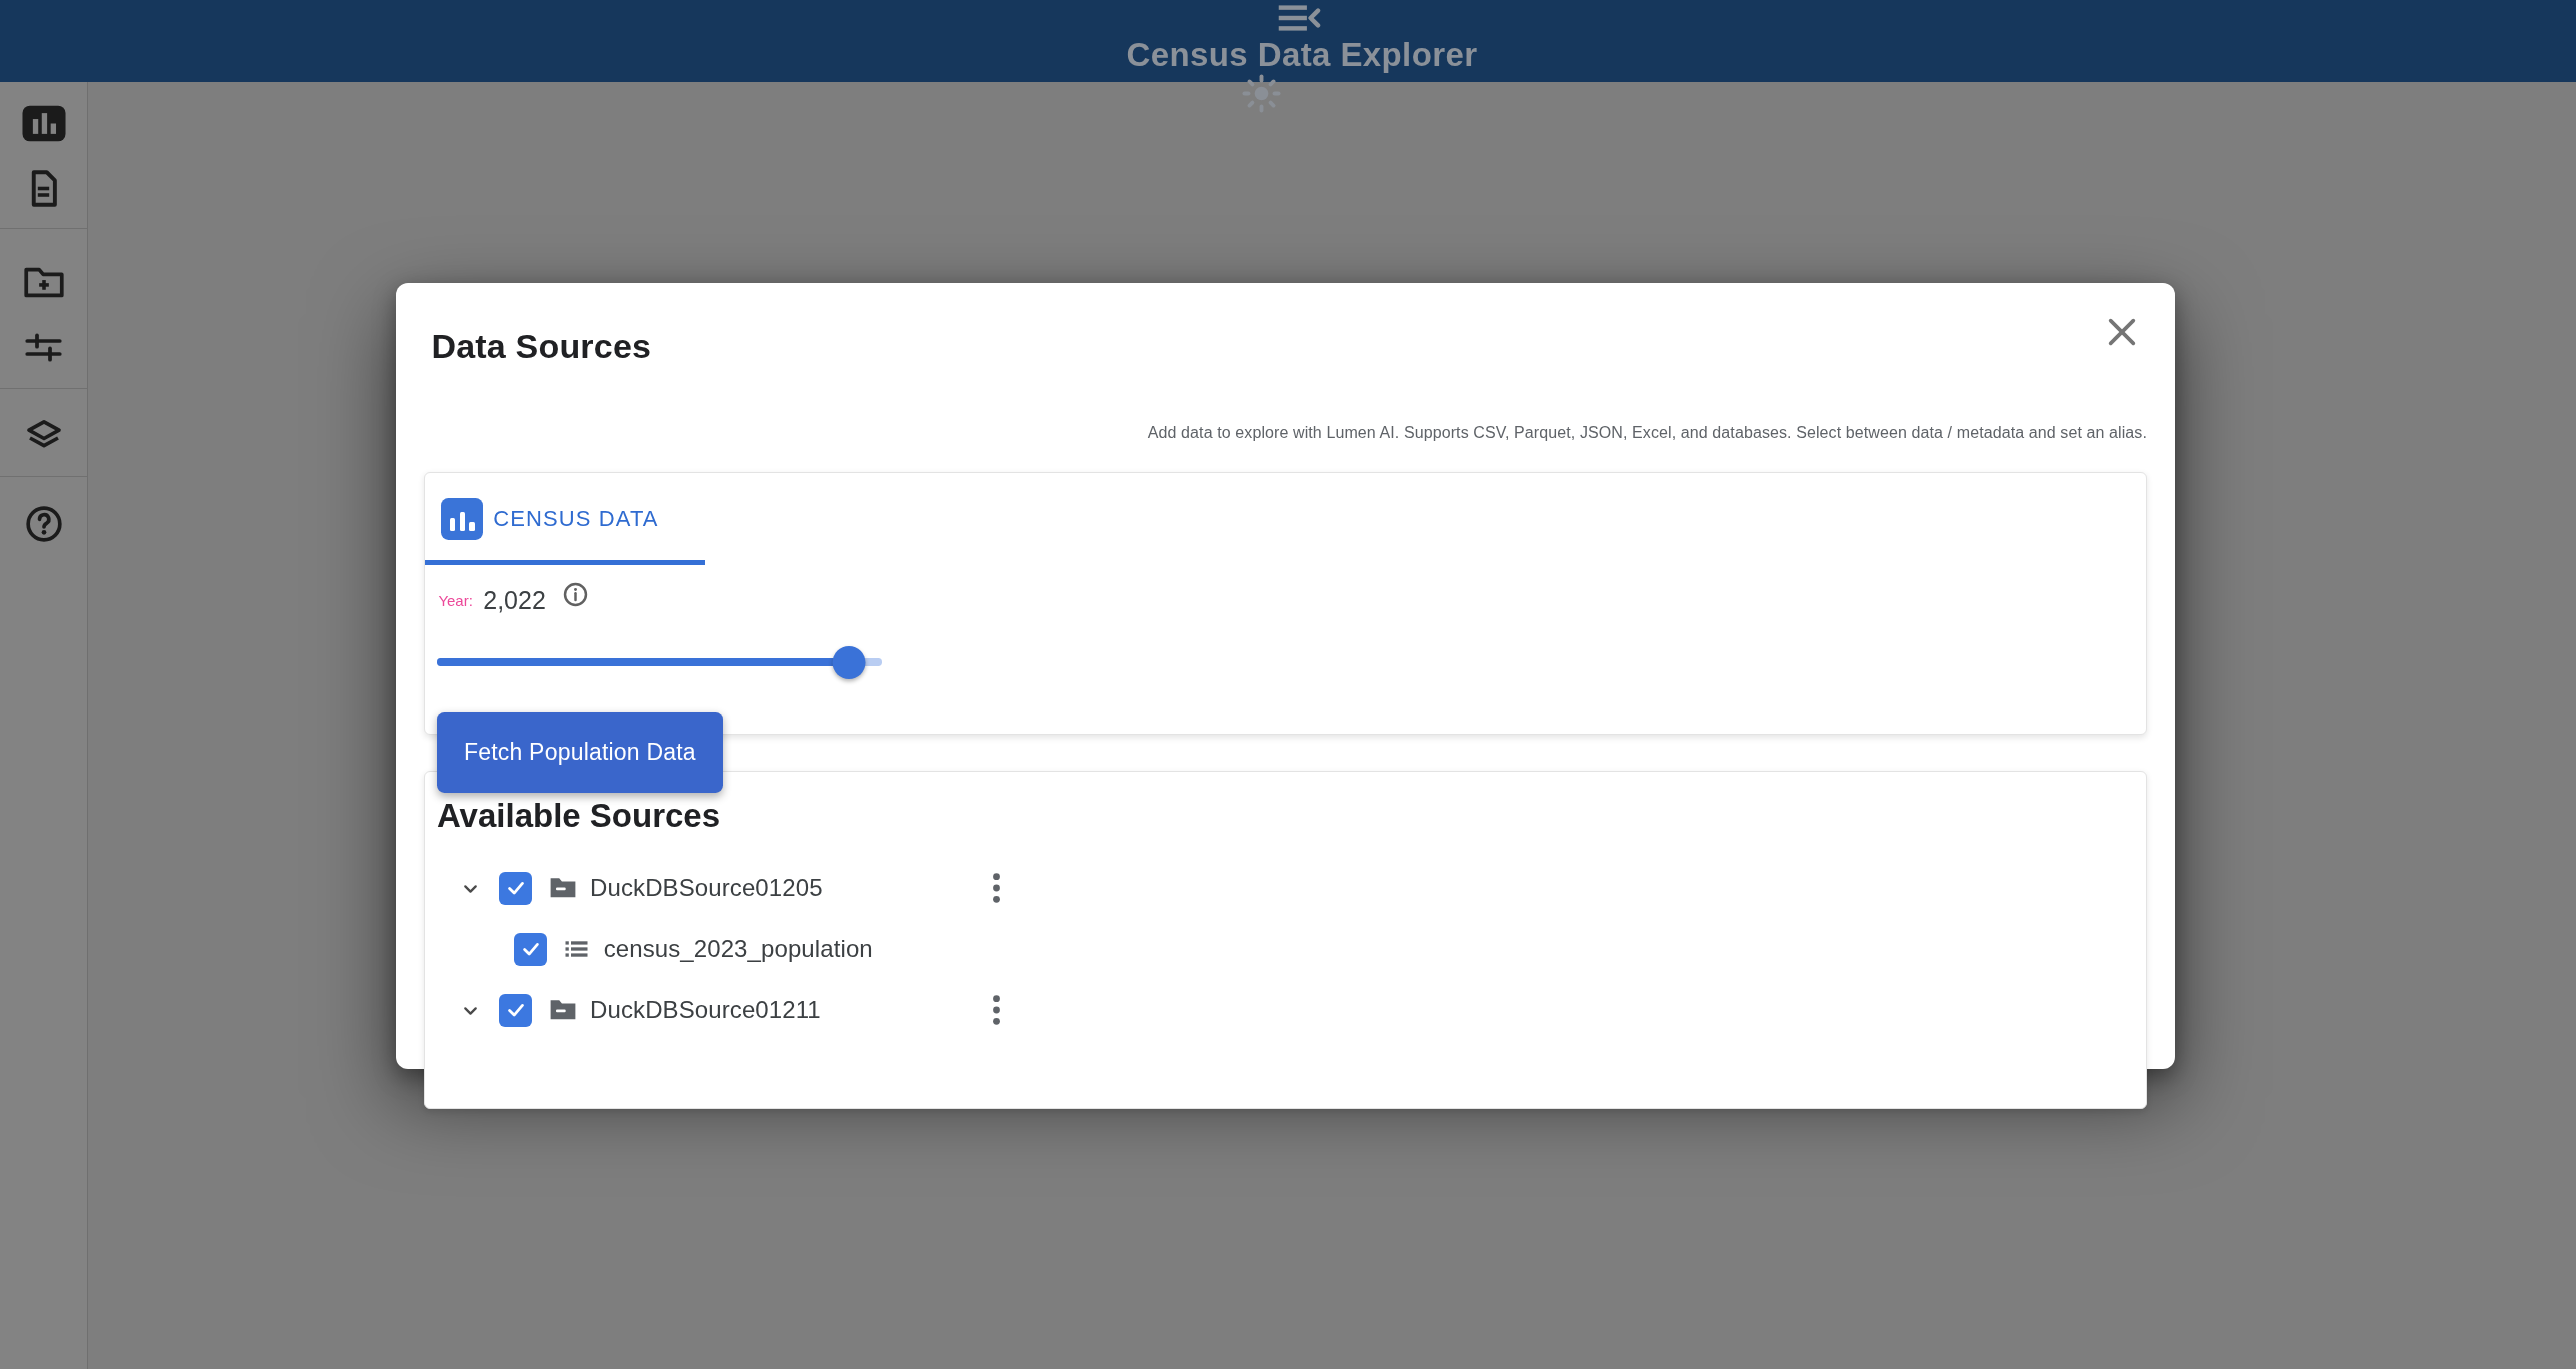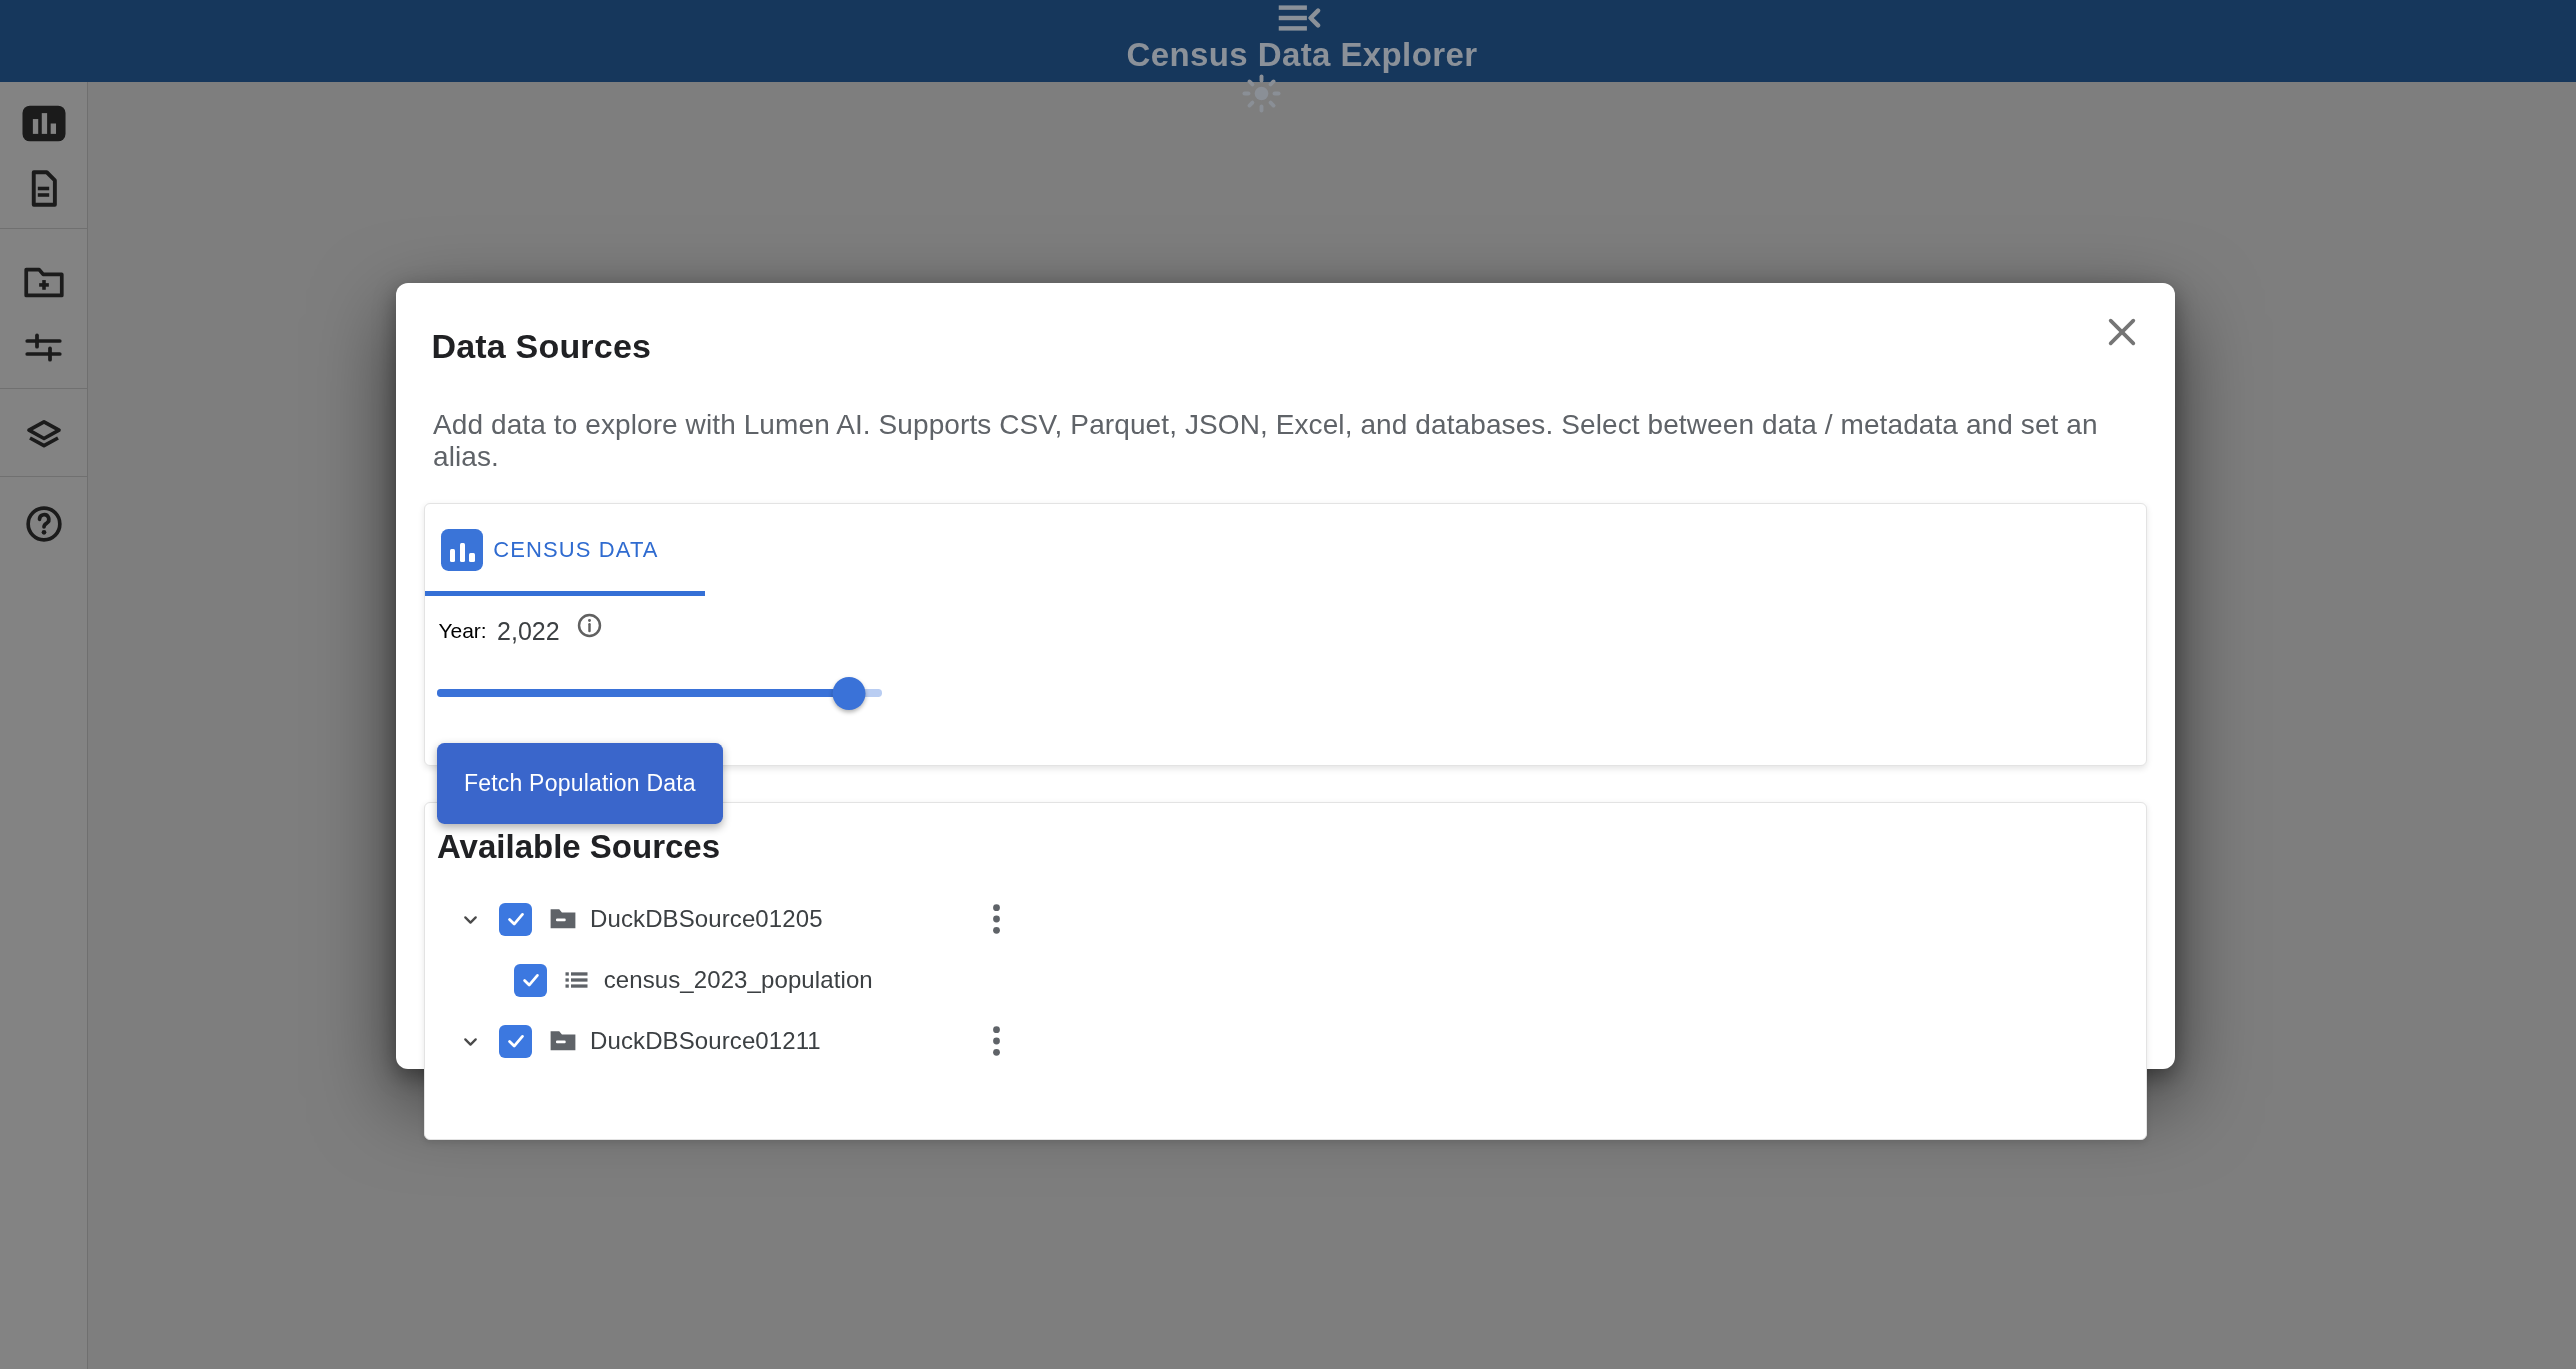--- a/index.html
+++ b/index.html
@@ -35,21 +35,21 @@
     box-sizing:border-box;padding:28px 28px 0 28px;
   }
   .modal-title{
     font-size:34px;font-weight:bold;color:#202124;margin:16.3px 0 0 7.4px;letter-spacing:0.2px;
   }
   .modal-close{
     position:absolute;right:30px;top:25px;width:47px;height:47px;
     display:flex;align-items:center;justify-content:center;cursor:pointer;
   }
   .modal-desc{
-    font-size:28px;color:#5f6368;margin:43px 0 0 9px;letter-spacing:0.1px;
+    font-size:16px;color:#5f6368;margin:58px 0 0 9px;letter-spacing:0.1px;text-align:right;
   }
   .card{
     border:1.5px solid #e3e3e3;border-radius:6px;background:#fff;
     box-shadow:0 2.2px 6px rgba(0,0,0,0.10);
     margin-top:30px;box-sizing:border-box;
   }
   .card1{height:263px;}
   .card2{height:338px;margin-top:36px;}
   
   .tab{
@@ -61,21 +61,21 @@
     display:flex;align-items:flex-end;justify-content:center;gap:4.5px;
     padding-bottom:9px;box-sizing:border-box;
   }
   .tab-icon .b{width:5.2px;background:#fff;border-radius:1.5px;}
   .tab-label{
     color:#2f6bd0;font-size:22px;letter-spacing:1.1px;font-weight:500;
   }
   .year-row{
     margin:21px 0 0 13.4px;display:flex;align-items:center;gap:10.4px;
   }
-  .year-label{font-size:21px;color:#000000;}
+  .year-label{font-size:15px;color:#ec4899;}
   .year-value{font-size:25px;color:#3c4043;font-weight:normal;}
   .info-ic{margin-left:6px;margin-top:-7.4px;}
   
   .slider{position:relative;margin:31px 0 0 12px;width:445px;height:33px;}
   .slider .track{
     position:absolute;left:0;top:12.6px;width:100%;height:7.4px;border-radius:3.7px;background:#b9cdf2;
   }
   .slider .fill{
     position:absolute;left:0;top:12.6px;height:7.4px;border-radius:3.7px;background:#3a72d8;
   }

